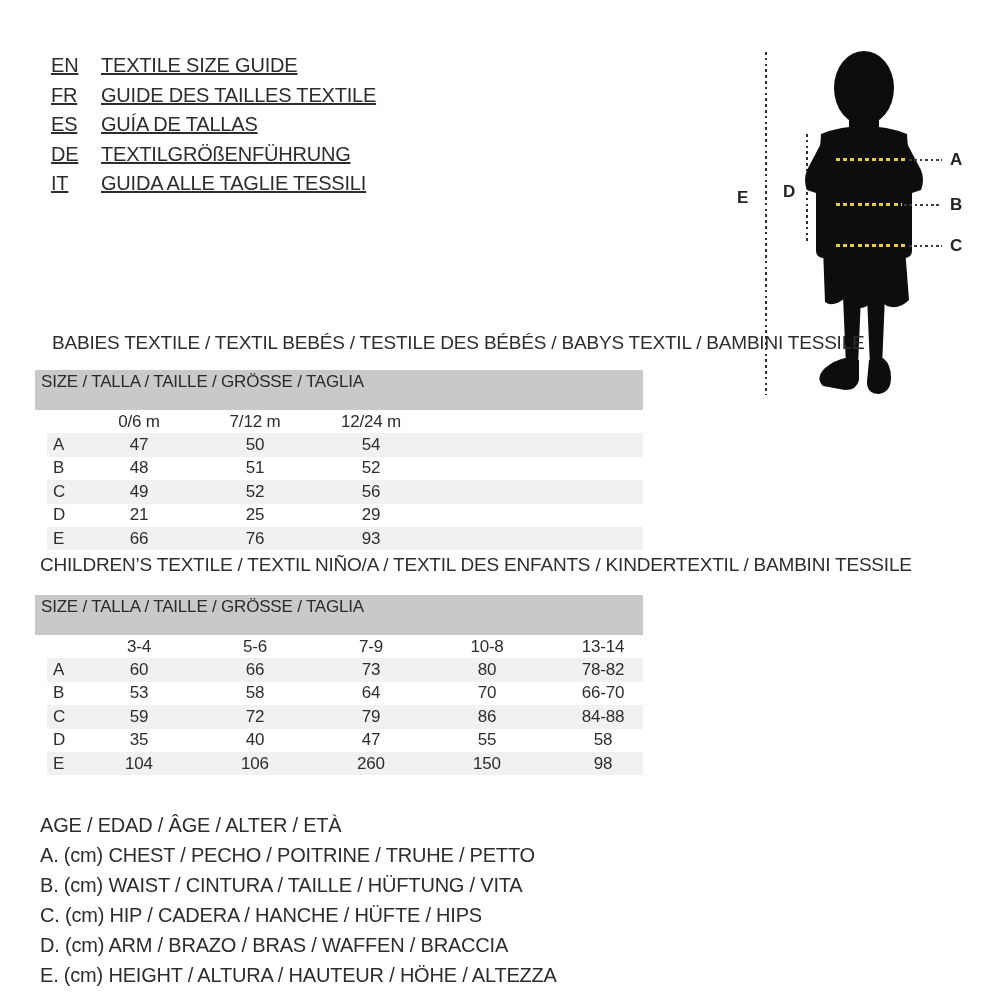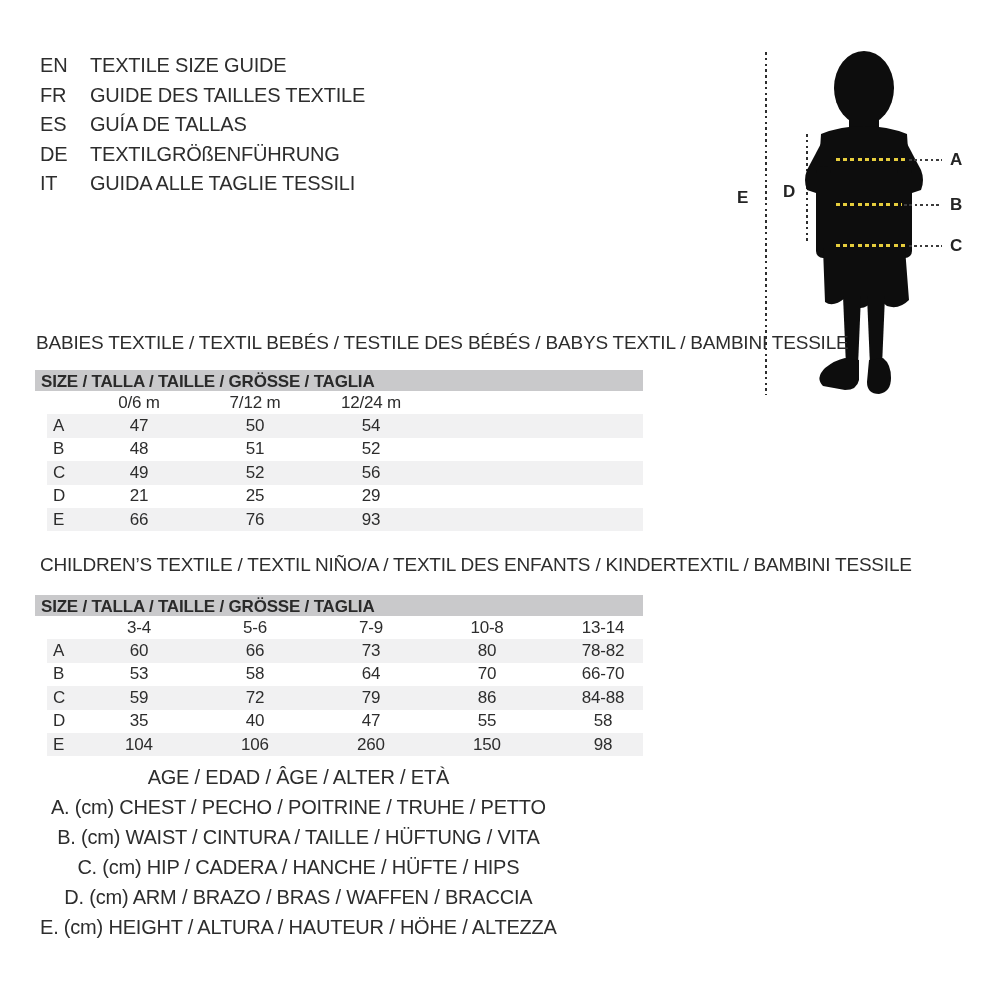--- a/index.html
+++ b/index.html
@@ -6,21 +6,21 @@
   body {
     width:1000px; height:1000px; position:relative;
     background:#ffffff; color:#2d2d2d;
     font-family:"Liberation Sans", sans-serif;
     letter-spacing:-0.2px;
     overflow:hidden;
   }
   .abs { position:absolute; }
 
   
-  .lang-block { left:40px; top:51px; }
+  .lang-block { left:51px; top:51px;text-decoration:underline; }
   .lang-row { display:flex; height:29.5px; align-items:center; font-size:20px; }
   .lang-code { width:50px; flex:0 0 50px; }
 
   
   .vline { width:2px; background:repeating-linear-gradient(180deg,#2e2e2e 0 2.6px, transparent 2.6px 5.8px); }
   .vline-e { left:765px; top:52px; height:343px; }
   .vline-d { left:806px; top:134px; height:109px; }
   .ydash { height:3px; background:repeating-linear-gradient(90deg,#e6cd3c 0 4px, transparent 4px 7.2px); }
   .ydash-a { left:836px; top:158px; width:72px; }
   .ydash-b { left:836px; top:203px; width:66px; }
@@ -32,35 +32,35 @@
   .mlabel { font-size:17px; font-weight:700; line-height:17px; color:#242424; }
   .mlabel-a { left:950px; top:151px; }
   .mlabel-b { left:950px; top:196px; }
   .mlabel-c { left:950px; top:237px; }
   .mlabel-d { left:783px; top:183px; }
   .mlabel-e { left:737px; top:189px; }
   .silhouette { left:801px; top:48px; }
 
   
   .section-title { font-size:19px; white-space:nowrap; }
-  .babies-title { left:36px; top:332px;text-align:center; }
+  .babies-title { left:52px; top:332px;text-align:center; }
   .children-title { left:40px; top:554px; }
 
   
   .size-table { width:608px; font-size:17px; }
   .babies-table { left:35px; top:370px; }
   .children-table { left:35px; top:595px; }
-  .size-header-bar { height:21px; line-height:23.5px; background:#c9c9cb; padding-left:6px; color:#2a2a2a;font-weight:bold; }
+  .size-header-bar { height:40px; line-height:23.5px; background:#c9c9cb; padding-left:6px; color:#2a2a2a; }
   .t-row { display:flex; height:23.4px; align-items:center;margin-left:12px; }
   .t-row.stripe { background:#f1f1f2; }
   .t-label { flex:0 0 28px; padding-left:6px; }
   .t-cell { flex:0 0 116px; text-align:center; }
 
   
-  .legend-block { left:40px; top:762px;text-align:center; }
+  .legend-block { left:40px; top:810px; }
   .legend-line { height:30px; line-height:30px; font-size:20px; white-space:nowrap; }
 </style>
 </head>
 <body>
 
 <div class="abs lang-block">
     <div class="lang-row">
       <span class="lang-code">EN</span>
       <span class="lang-title">TEXTILE SIZE GUIDE</span>
     </div>

